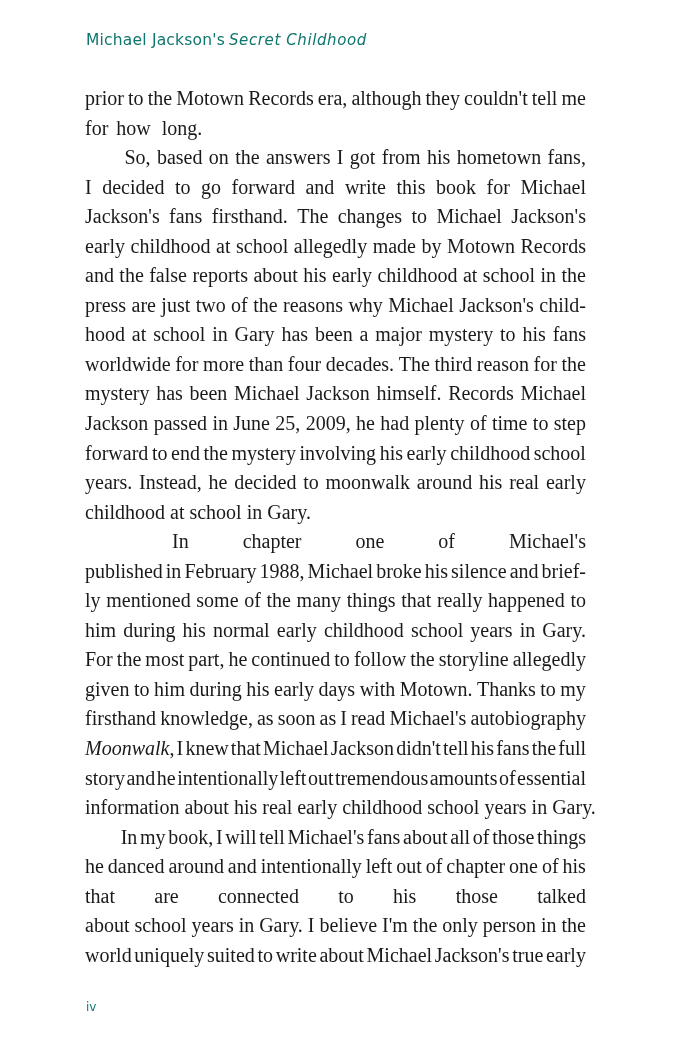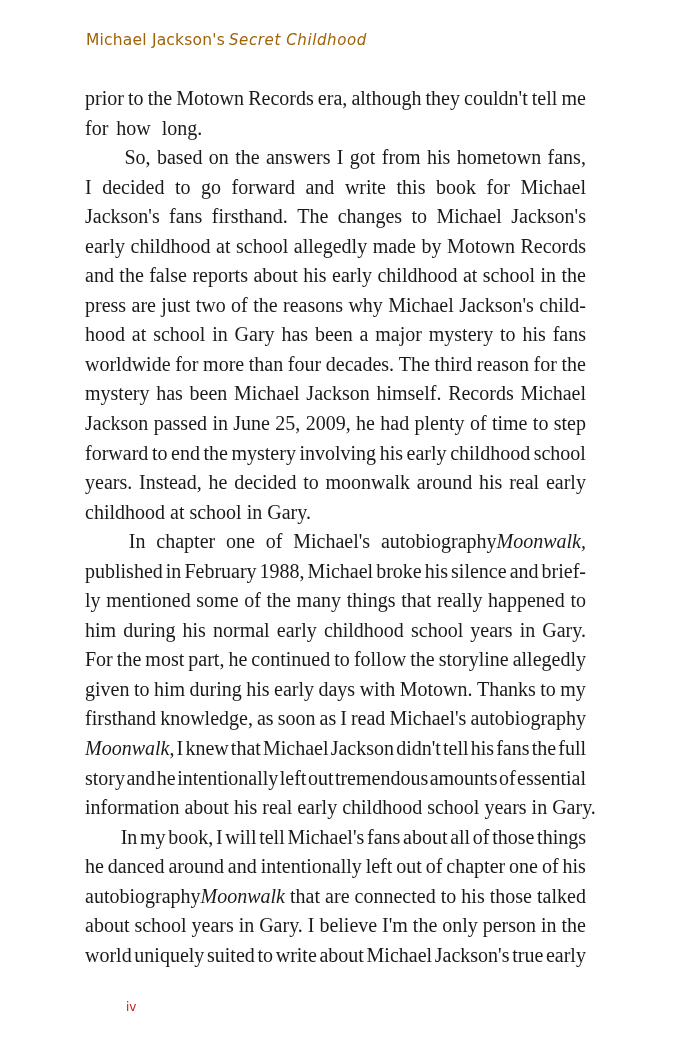--- a/index.html
+++ b/index.html
@@ -21,21 +21,21 @@
 
   
   .running-head {
     position: absolute;
     left: 86px;
     top: 31px;
     width: 500px;
     font-family: "DejaVu Sans", "Liberation Sans", sans-serif;
     font-size: 15.5px;
     letter-spacing: 0.2px;
-    color: #a16207;
+    color: #0f766e;
     white-space: nowrap;
   }
   .running-head .rh-plain {
     font-weight: 400;
   }
   .running-head .rh-title {
     font-style: italic;
     font-family: "DejaVu Sans", "Liberation Sans", sans-serif;
     letter-spacing: 0.6px;
     font-size: 15px;
@@ -82,22 +82,21 @@
   
   .ln.tight { letter-spacing: 0; }
 
   
   .folio {
     position: absolute;
     left: 86px;
     top: 1000px;
     font-family: "DejaVu Sans", "Liberation Sans", sans-serif;
     font-size: 12px;
-    color: #b91c1c;
-    margin-left: 40px;
+    color: #0f766e;
   }
 </style>
 </head>
 <body>
 
 <div class="page">
 
   <div class="running-head">
     <span class="rh-plain">Michael Jackson's</span><span class="rh-title">Secret Childhood</span>
   </div>
@@ -111,32 +110,32 @@
       <div class="ln just"><span class="w"><span>early</span></span><span class="w"><span>childhood</span></span><span class="w"><span>at</span></span><span class="w"><span>school</span></span><span class="w"><span>allegedly</span></span><span class="w"><span>made</span></span><span class="w"><span>by</span></span><span class="w"><span>Motown</span></span><span class="w"><span>Records</span></span></div>
       <div class="ln just"><span class="w"><span>and</span></span><span class="w"><span>the</span></span><span class="w"><span>false</span></span><span class="w"><span>reports</span></span><span class="w"><span>about</span></span><span class="w"><span>his</span></span><span class="w"><span>early</span></span><span class="w"><span>childhood</span></span><span class="w"><span>at</span></span><span class="w"><span>school</span></span><span class="w"><span>in</span></span><span class="w"><span>the</span></span></div>
       <div class="ln just"><span class="w"><span>press</span></span><span class="w"><span>are</span></span><span class="w"><span>just</span></span><span class="w"><span>two</span></span><span class="w"><span>of</span></span><span class="w"><span>the</span></span><span class="w"><span>reasons</span></span><span class="w"><span>why</span></span><span class="w"><span>Michael</span></span><span class="w"><span>Jackson's</span></span><span class="w"><span>child-</span></span></div>
       <div class="ln just"><span class="w"><span>hood</span></span><span class="w"><span>at</span></span><span class="w"><span>school</span></span><span class="w"><span>in</span></span><span class="w"><span>Gary</span></span><span class="w"><span>has</span></span><span class="w"><span>been</span></span><span class="w"><span>a</span></span><span class="w"><span>major</span></span><span class="w"><span>mystery</span></span><span class="w"><span>to</span></span><span class="w"><span>his</span></span><span class="w"><span>fans</span></span></div>
       <div class="ln just"><span class="w"><span>worldwide</span></span><span class="w"><span>for</span></span><span class="w"><span>more</span></span><span class="w"><span>than</span></span><span class="w"><span>four</span></span><span class="w"><span>decades.</span></span><span class="w"><span>The</span></span><span class="w"><span>third</span></span><span class="w"><span>reason</span></span><span class="w"><span>for</span></span><span class="w"><span>the</span></span></div>
       <div class="ln just"><span class="w"><span>mystery</span></span><span class="w"><span>has</span></span><span class="w"><span>been</span></span><span class="w"><span>Michael</span></span><span class="w"><span>Jackson</span></span><span class="w"><span>himself.</span></span><span class="w"><span>Records</span></span><span class="w"><span>Michael</span></span></div>
       <div class="ln just"><span class="w"><span>Jackson</span></span><span class="w"><span>passed</span></span><span class="w"><span>in</span></span><span class="w"><span>June</span></span><span class="w"><span>25,</span></span><span class="w"><span>2009,</span></span><span class="w"><span>he</span></span><span class="w"><span>had</span></span><span class="w"><span>plenty</span></span><span class="w"><span>of</span></span><span class="w"><span>time</span></span><span class="w"><span>to</span></span><span class="w"><span>step</span></span></div>
       <div class="ln just"><span class="w"><span>forward</span></span><span class="w"><span>to</span></span><span class="w"><span>end</span></span><span class="w"><span>the</span></span><span class="w"><span>mystery</span></span><span class="w"><span>involving</span></span><span class="w"><span>his</span></span><span class="w"><span>early</span></span><span class="w"><span>childhood</span></span><span class="w"><span>school</span></span></div>
       <div class="ln just"><span class="w"><span>years.</span></span><span class="w"><span>Instead,</span></span><span class="w"><span>he</span></span><span class="w"><span>decided</span></span><span class="w"><span>to</span></span><span class="w"><span>moonwalk</span></span><span class="w"><span>around</span></span><span class="w"><span>his</span></span><span class="w"><span>real</span></span><span class="w"><span>early</span></span></div>
       <div class="ln flush tight"><span class="w"><span>childhood</span></span><span class="w" style="margin-left: 0px;"><span>at</span></span><span class="w" style="margin-left: 0px;"><span>school</span></span><span class="w" style="margin-left: 0px;"><span>in</span></span><span class="w" style="margin-left: 0px;"><span>Gary.</span></span></div>
-      <div class="ln just"><span class="indent"></span><span class="w"><span>In</span></span><span class="w"><span>chapter</span></span><span class="w"><span>one</span></span><span class="w"><span>of</span></span><span class="w"><span>Michael's</span></span><span class="w"><span>autobiography</span><span class="it">Moonwalk,</span></span></div>
+      <div class="ln just"><span class="indent"></span><span class="w"><span>In</span></span><span class="w"><span>chapter</span></span><span class="w"><span>one</span></span><span class="w"><span>of</span></span><span class="w"><span>Michael's</span></span></div>
       <div class="ln just"><span class="w"><span>published</span></span><span class="w"><span>in</span></span><span class="w"><span>February</span></span><span class="w"><span>1988,</span></span><span class="w"><span>Michael</span></span><span class="w"><span>broke</span></span><span class="w"><span>his</span></span><span class="w"><span>silence</span></span><span class="w"><span>and</span></span><span class="w"><span>brief-</span></span></div>
       <div class="ln just"><span class="w"><span>ly</span></span><span class="w"><span>mentioned</span></span><span class="w"><span>some</span></span><span class="w"><span>of</span></span><span class="w"><span>the</span></span><span class="w"><span>many</span></span><span class="w"><span>things</span></span><span class="w"><span>that</span></span><span class="w"><span>really</span></span><span class="w"><span>happened</span></span><span class="w"><span>to</span></span></div>
       <div class="ln just"><span class="w"><span>him</span></span><span class="w"><span>during</span></span><span class="w"><span>his</span></span><span class="w"><span>normal</span></span><span class="w"><span>early</span></span><span class="w"><span>childhood</span></span><span class="w"><span>school</span></span><span class="w"><span>years</span></span><span class="w"><span>in</span></span><span class="w"><span>Gary.</span></span></div>
       <div class="ln just"><span class="w"><span>For</span></span><span class="w"><span>the</span></span><span class="w"><span>most</span></span><span class="w"><span>part,</span></span><span class="w"><span>he</span></span><span class="w"><span>continued</span></span><span class="w"><span>to</span></span><span class="w"><span>follow</span></span><span class="w"><span>the</span></span><span class="w"><span>storyline</span></span><span class="w"><span>allegedly</span></span></div>
       <div class="ln just"><span class="w"><span>given</span></span><span class="w"><span>to</span></span><span class="w"><span>him</span></span><span class="w"><span>during</span></span><span class="w"><span>his</span></span><span class="w"><span>early</span></span><span class="w"><span>days</span></span><span class="w"><span>with</span></span><span class="w"><span>Motown.</span></span><span class="w"><span>Thanks</span></span><span class="w"><span>to</span></span><span class="w"><span>my</span></span></div>
       <div class="ln just"><span class="w"><span>firsthand</span></span><span class="w"><span>knowledge,</span></span><span class="w"><span>as</span></span><span class="w"><span>soon</span></span><span class="w"><span>as</span></span><span class="w"><span>I</span></span><span class="w"><span>read</span></span><span class="w"><span>Michael's</span></span><span class="w"><span>autobiography</span></span></div>
       <div class="ln just"><span class="w"><span class="it">Moonwalk</span><span>,</span></span><span class="w"><span>I</span></span><span class="w"><span>knew</span></span><span class="w"><span>that</span></span><span class="w"><span>Michael</span></span><span class="w"><span>Jackson</span></span><span class="w"><span>didn't</span></span><span class="w"><span>tell</span></span><span class="w"><span>his</span></span><span class="w"><span>fans</span></span><span class="w"><span>the</span></span><span class="w"><span>full</span></span></div>
       <div class="ln just"><span class="w"><span>story</span></span><span class="w"><span>and</span></span><span class="w"><span>he</span></span><span class="w"><span>intentionally</span></span><span class="w"><span>left</span></span><span class="w"><span>out</span></span><span class="w"><span>tremendous</span></span><span class="w"><span>amounts</span></span><span class="w"><span>of</span></span><span class="w"><span>essential</span></span></div>
       <div class="ln flush tight"><span class="w"><span>information</span></span><span class="w" style="margin-left: 0px;"><span>about</span></span><span class="w" style="margin-left: 0px;"><span>his</span></span><span class="w" style="margin-left: 0px;"><span>real</span></span><span class="w" style="margin-left: 0px;"><span>early</span></span><span class="w" style="margin-left: 0px;"><span>childhood</span></span><span class="w" style="margin-left: 0px;"><span>school</span></span><span class="w" style="margin-left: 0px;"><span>years</span></span><span class="w" style="margin-left: 0px;"><span>in</span></span><span class="w" style="margin-left: 0px;"><span>Gary.</span></span></div>
       <div class="ln just"><span class="indent"></span><span class="w"><span>In</span></span><span class="w"><span>my</span></span><span class="w"><span>book,</span></span><span class="w"><span>I</span></span><span class="w"><span>will</span></span><span class="w"><span>tell</span></span><span class="w"><span>Michael's</span></span><span class="w"><span>fans</span></span><span class="w"><span>about</span></span><span class="w"><span>all</span></span><span class="w"><span>of</span></span><span class="w"><span>those</span></span><span class="w"><span>things</span></span></div>
       <div class="ln just"><span class="w"><span>he</span></span><span class="w"><span>danced</span></span><span class="w"><span>around</span></span><span class="w"><span>and</span></span><span class="w"><span>intentionally</span></span><span class="w"><span>left</span></span><span class="w"><span>out</span></span><span class="w"><span>of</span></span><span class="w"><span>chapter</span></span><span class="w"><span>one</span></span><span class="w"><span>of</span></span><span class="w"><span>his</span></span></div>
-      <div class="ln just"><span class="w"><span>autobiography</span><span class="it">Moonwalk</span></span><span class="w"><span>that</span></span><span class="w"><span>are</span></span><span class="w"><span>connected</span></span><span class="w"><span>to</span></span><span class="w"><span>his</span></span><span class="w"><span>those</span></span><span class="w"><span>talked</span></span></div>
+      <div class="ln just"><span class="w"><span>that</span></span><span class="w"><span>are</span></span><span class="w"><span>connected</span></span><span class="w"><span>to</span></span><span class="w"><span>his</span></span><span class="w"><span>those</span></span><span class="w"><span>talked</span></span></div>
       <div class="ln just"><span class="w"><span>about</span></span><span class="w"><span>school</span></span><span class="w"><span>years</span></span><span class="w"><span>in</span></span><span class="w"><span>Gary.</span></span><span class="w"><span>I</span></span><span class="w"><span>believe</span></span><span class="w"><span>I'm</span></span><span class="w"><span>the</span></span><span class="w"><span>only</span></span><span class="w"><span>person</span></span><span class="w"><span>in</span></span><span class="w"><span>the</span></span></div>
       <div class="ln just"><span class="w"><span>world</span></span><span class="w"><span>uniquely</span></span><span class="w"><span>suited</span></span><span class="w"><span>to</span></span><span class="w"><span>write</span></span><span class="w"><span>about</span></span><span class="w"><span>Michael</span></span><span class="w"><span>Jackson's</span></span><span class="w"><span>true</span></span><span class="w"><span>early</span></span></div>
     </div>
 
   <div class="folio">iv</div>
 
 </div>
 
 </body></html>

